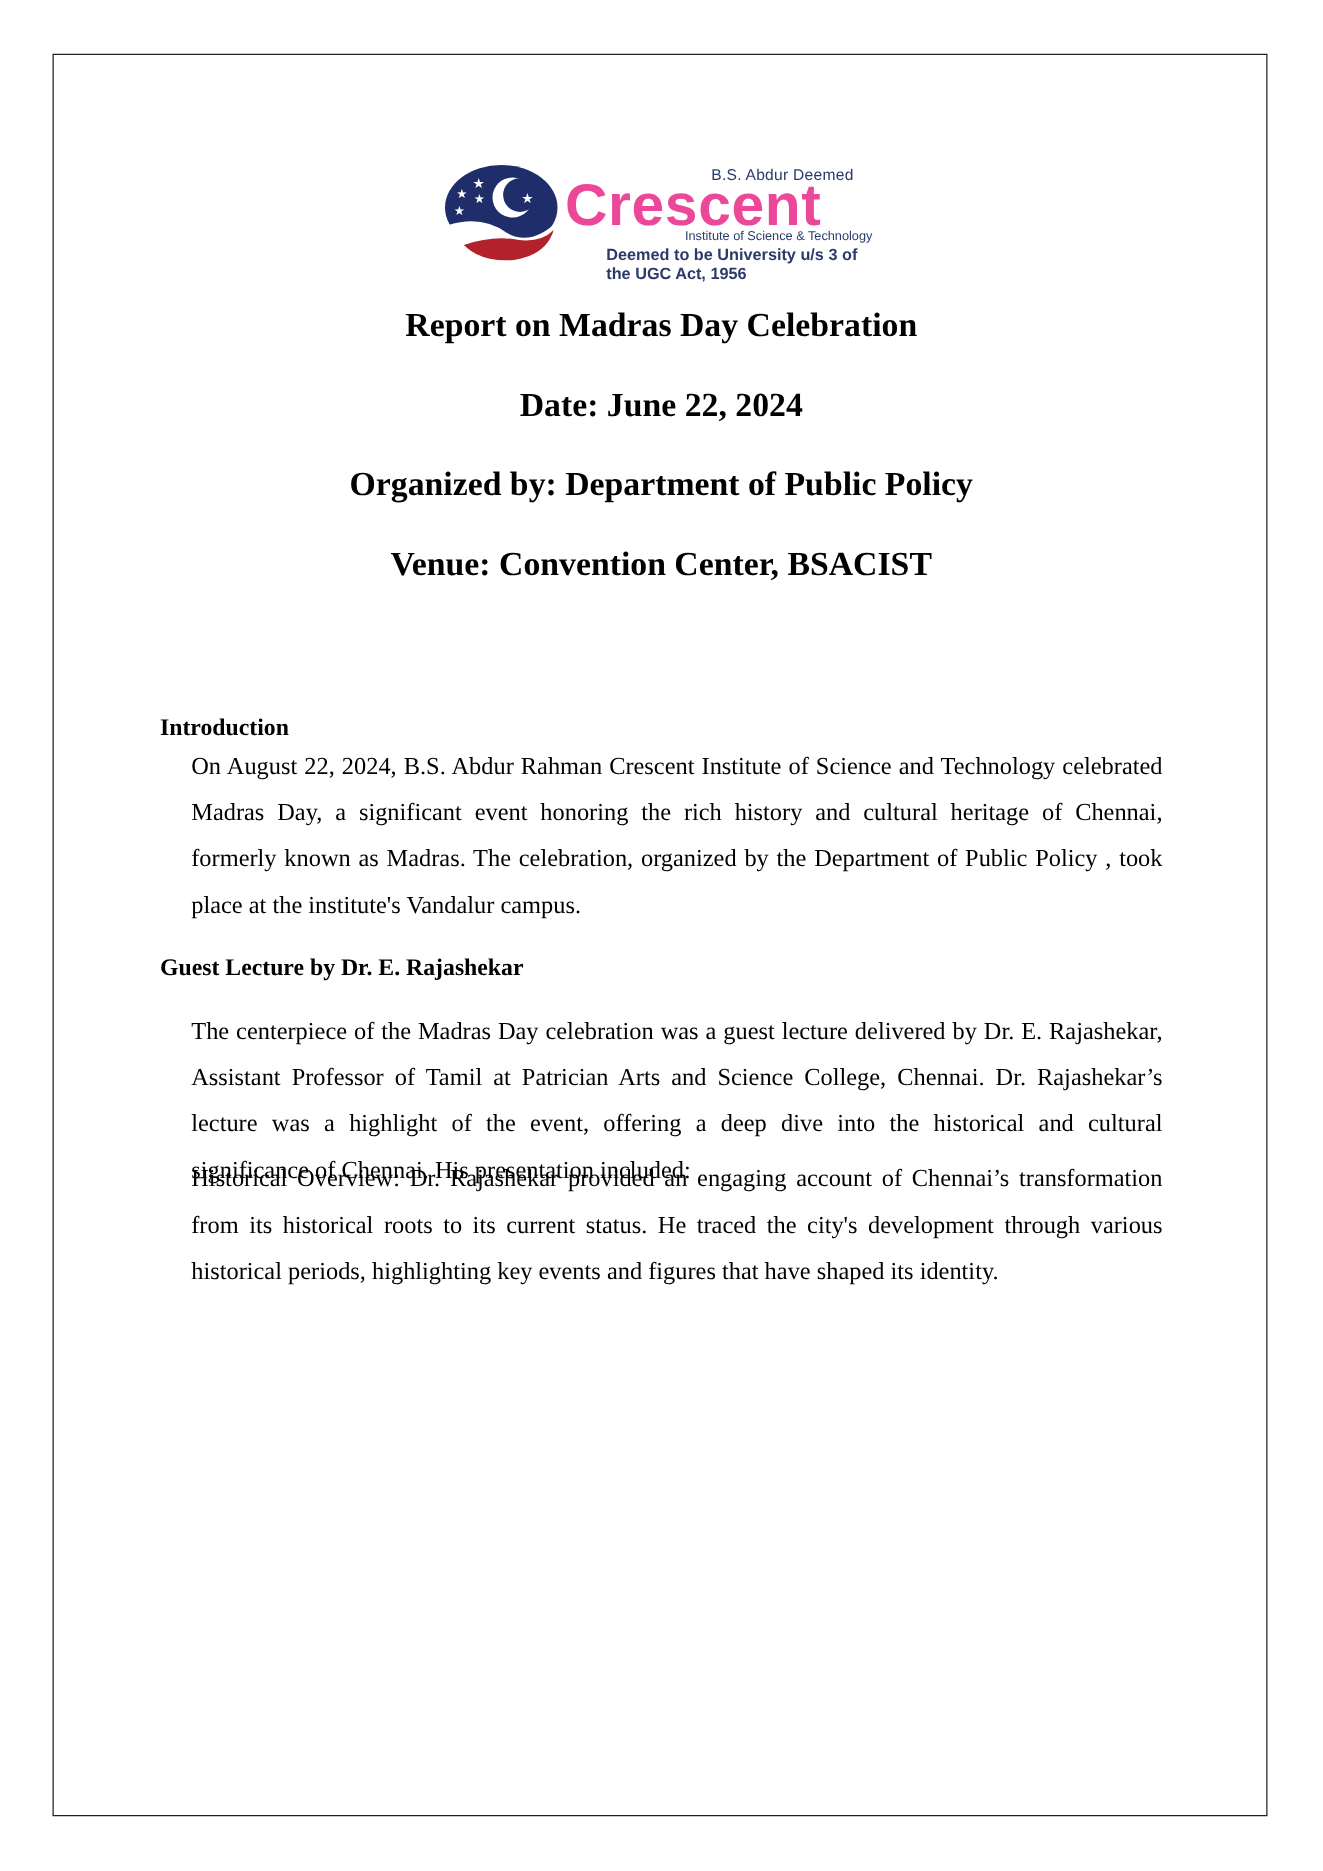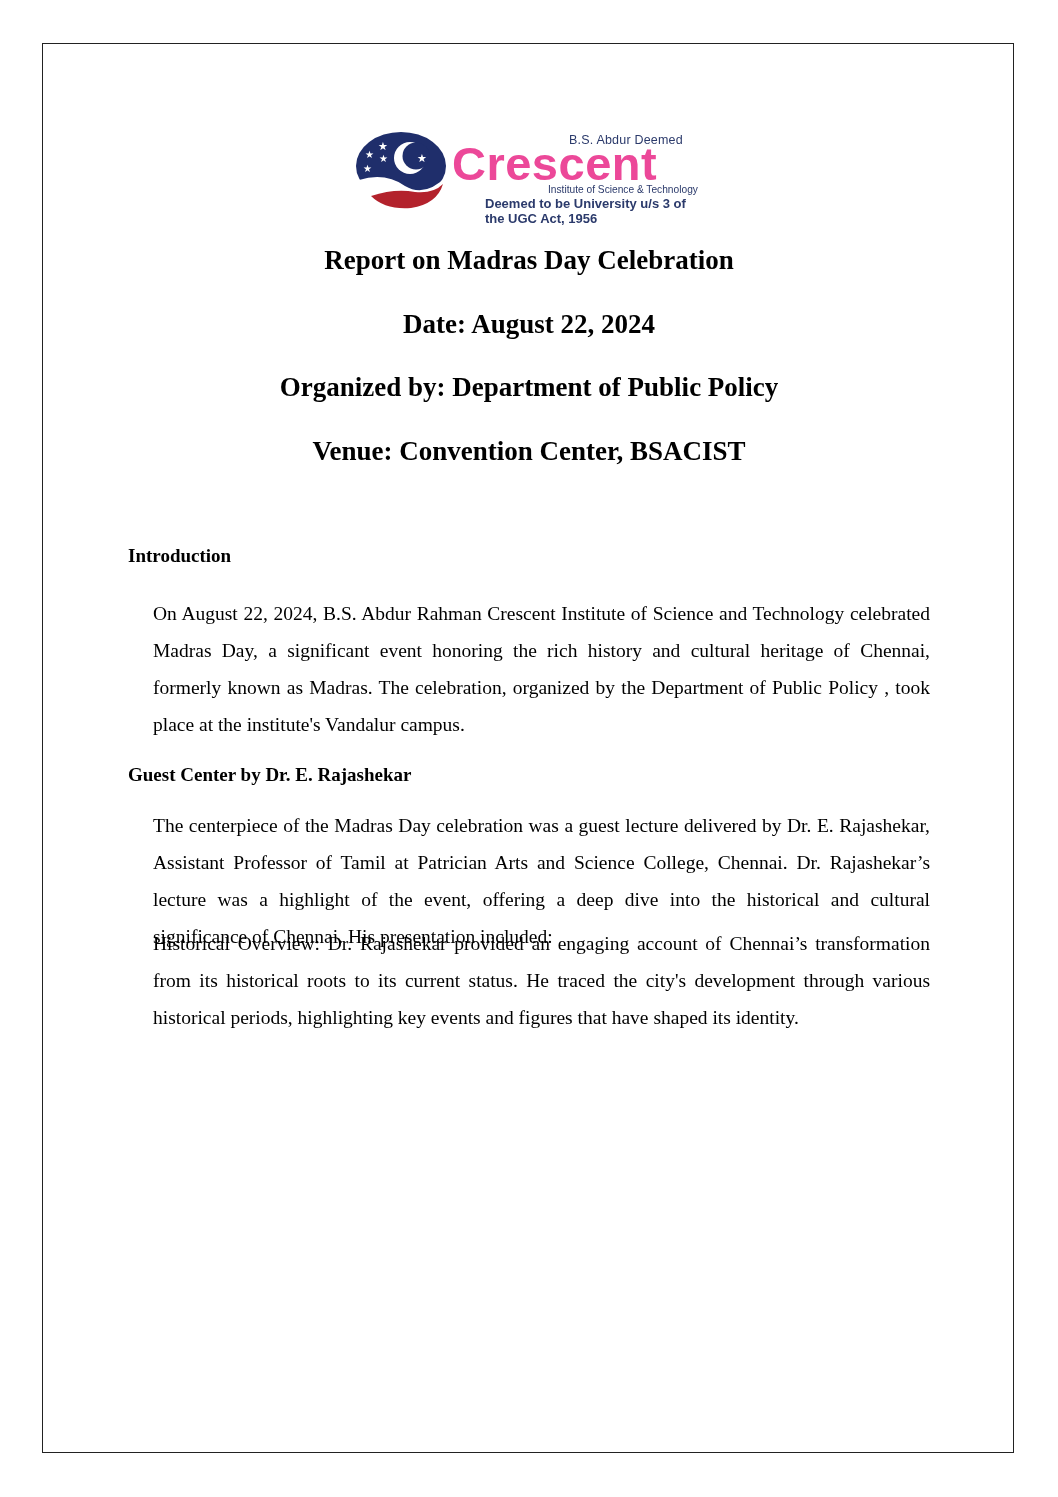--- a/index.html
+++ b/index.html
@@ -40,22 +40,22 @@
     <text x="8" y="44" font-size="10" fill="#fff" font-family="DejaVu Sans, sans-serif">★</text>
     <text x="62" y="34" font-size="11" fill="#fff" font-family="DejaVu Sans, sans-serif">★</text>
   </svg>
   <div class="logo-text-top">B.S. Abdur Deemed</div>
   <div class="logo-text-main">Crescent</div>
   <div class="logo-text-sub1">Institute of Science &amp; Technology</div>
   <div class="logo-text-sub2">Deemed to be University u/s 3 of the UGC Act, 1956</div>
 </div>
 
 <div class="title-line" style="top:245px;">Report on Madras Day Celebration</div>
-<div class="title-line" style="top:309px;">Date: August 22, 2024</div>
+<div class="title-line" style="top:309px;">Date: June 22, 2024</div>
 <div class="title-line" style="top:372px;text-align:center;">Organized by: Department of Public Policy</div>
 <div class="title-line" style="top:436px;">Venue: Convention Center, BSACIST</div>
 
-<div class="heading" style="top:545px;text-align:center;">Introduction</div>
+<div class="heading" style="top:572px;text-align:center;">Introduction</div>
 <div class="para" style="top:595px;">On August 22, 2024, B.S. Abdur Rahman Crescent Institute of Science and Technology celebrated Madras Day, a significant event honoring the rich history and cultural heritage of Chennai, formerly known as Madras. The celebration, organized by the Department of Public Policy , took place at the institute's Vandalur campus.</div>
 
-<div class="heading" style="top:764px;">Guest Center by Dr. E. Rajashekar</div>
+<div class="heading" style="top:764px;">Guest Lecture by Dr. E. Rajashekar</div>
 <div class="para" style="top:807px;">The centerpiece of the Madras Day celebration was a guest lecture delivered by Dr. E. Rajashekar, Assistant Professor of Tamil at Patrician Arts and Science College, Chennai. Dr. Rajashekar’s lecture was a highlight of the event, offering a deep dive into the historical and cultural significance of Chennai. His presentation included:</div>
 <div class="para" style="top:925px;">Historical Overview: Dr. Rajashekar provided an engaging account of Chennai’s transformation from its historical roots to its current status. He traced the city's development through various historical periods, highlighting key events and figures that have shaped its identity.</div>
 
 </body></html>

